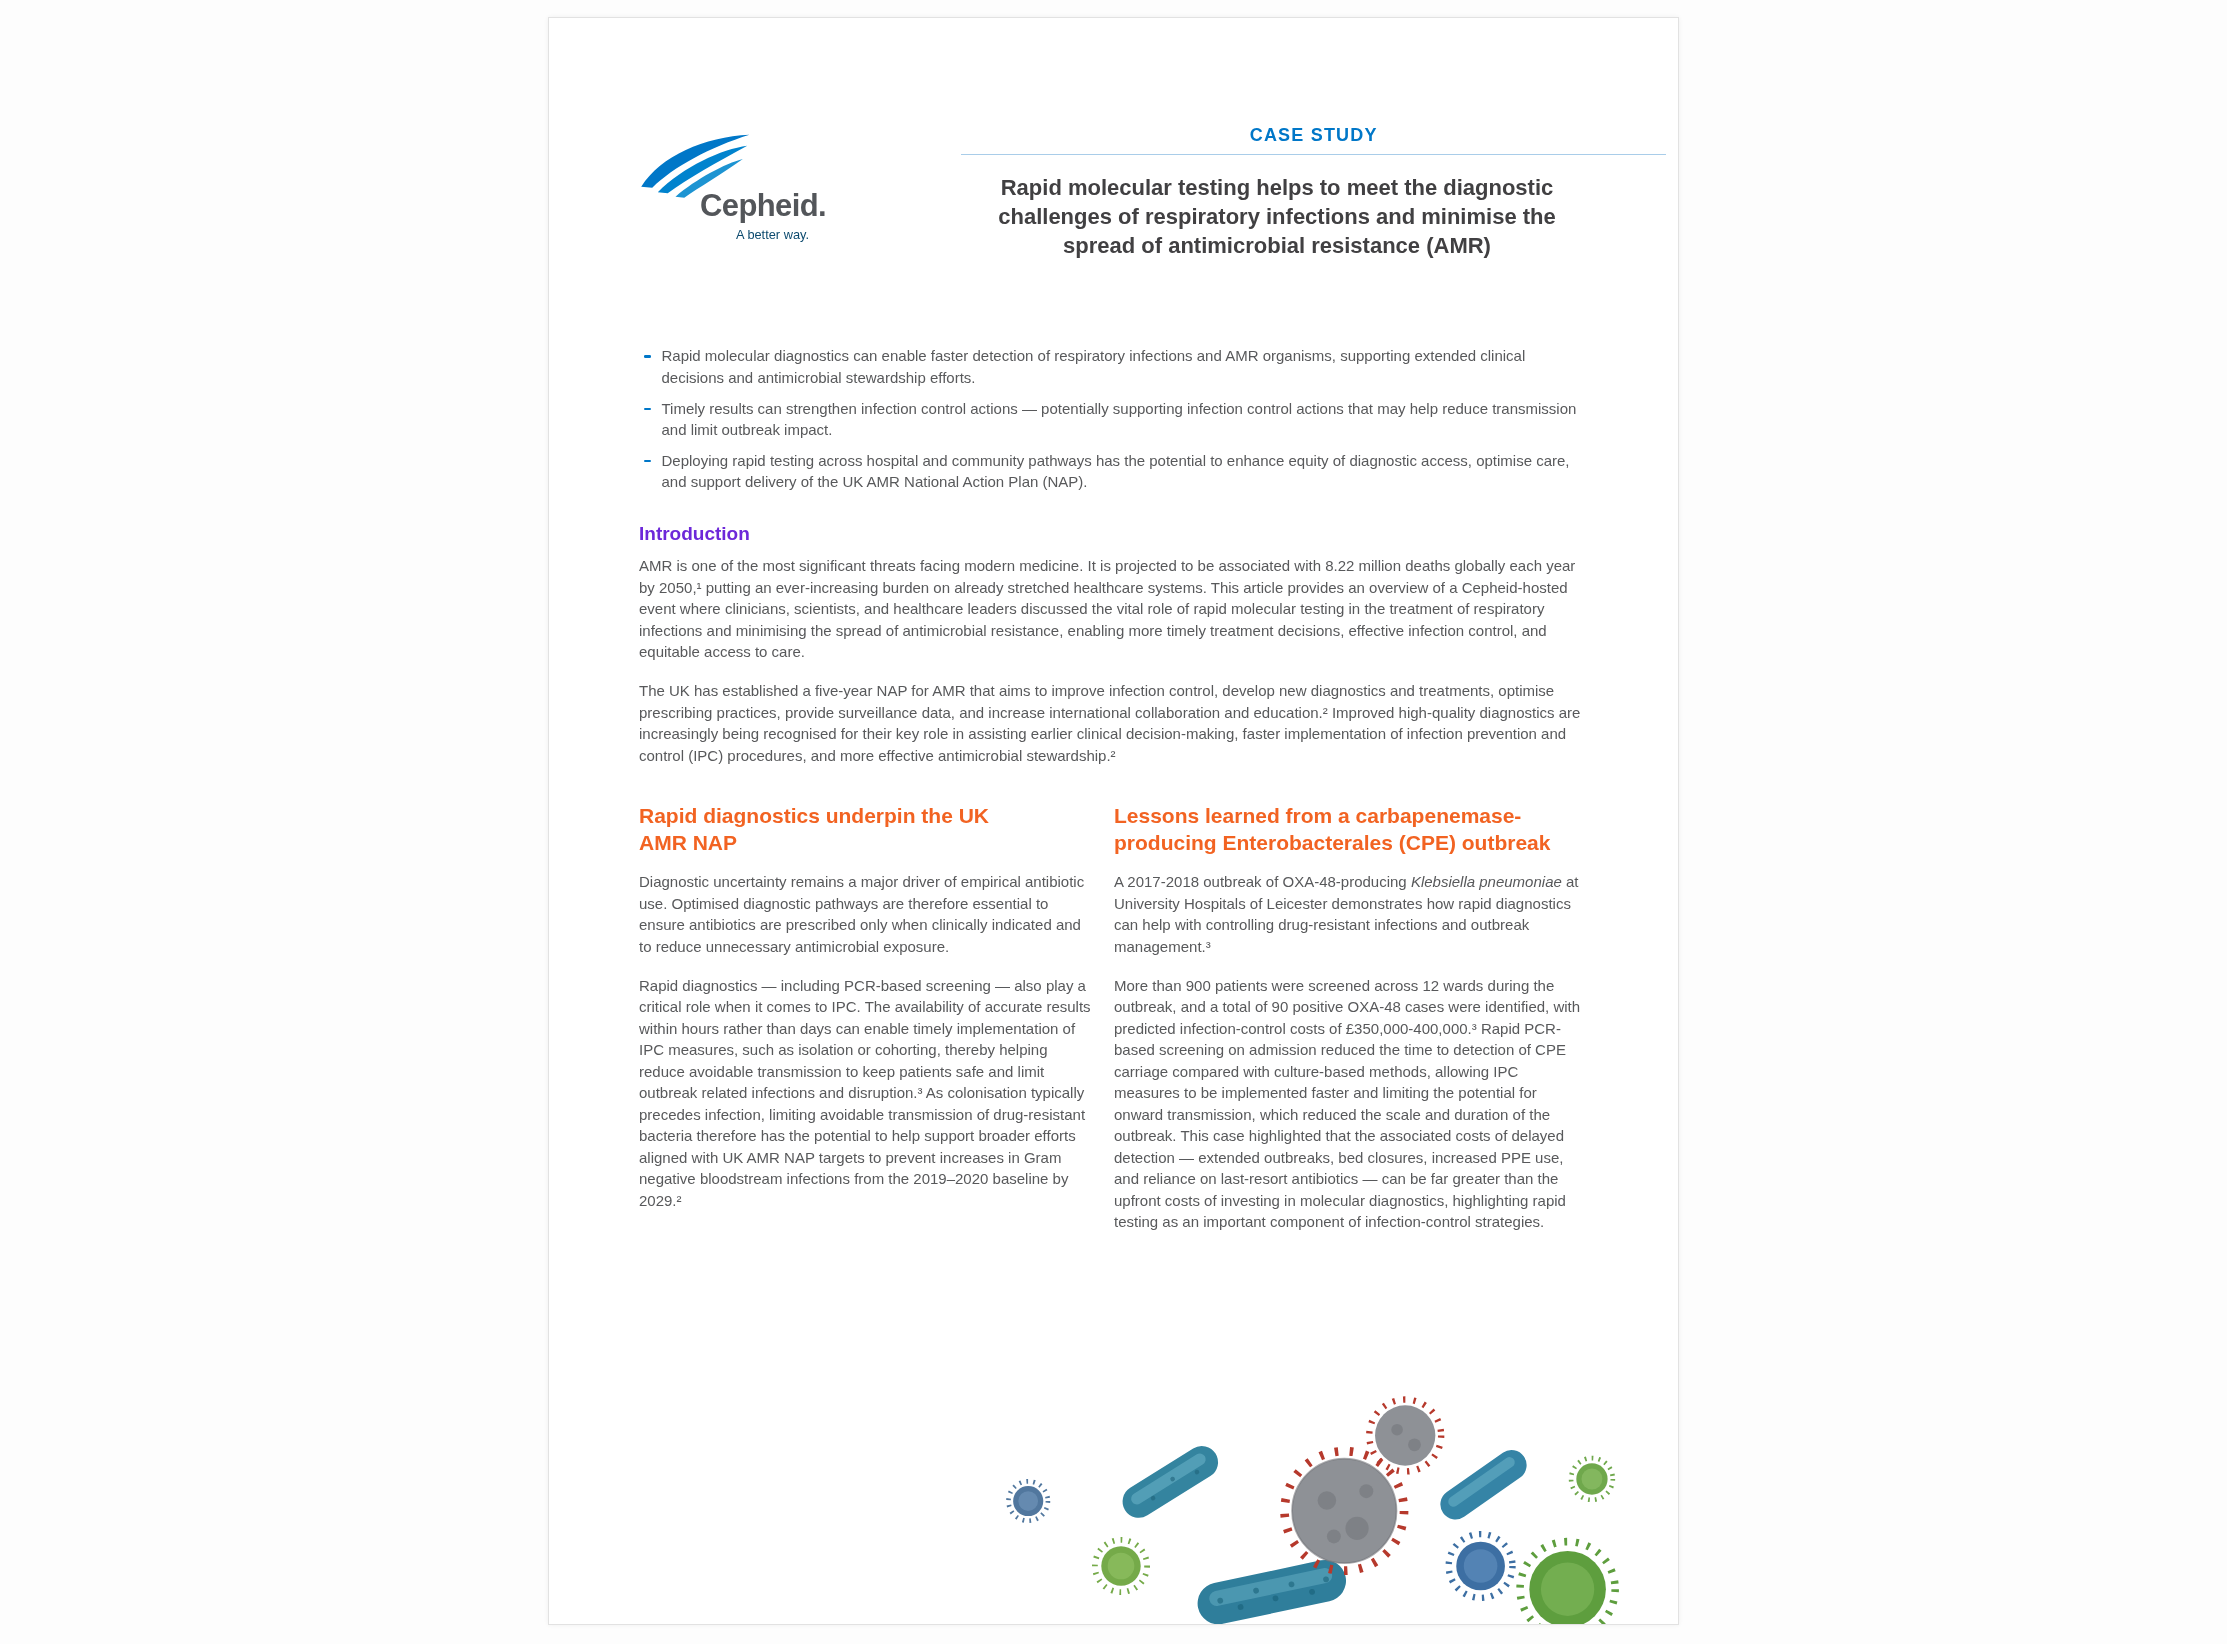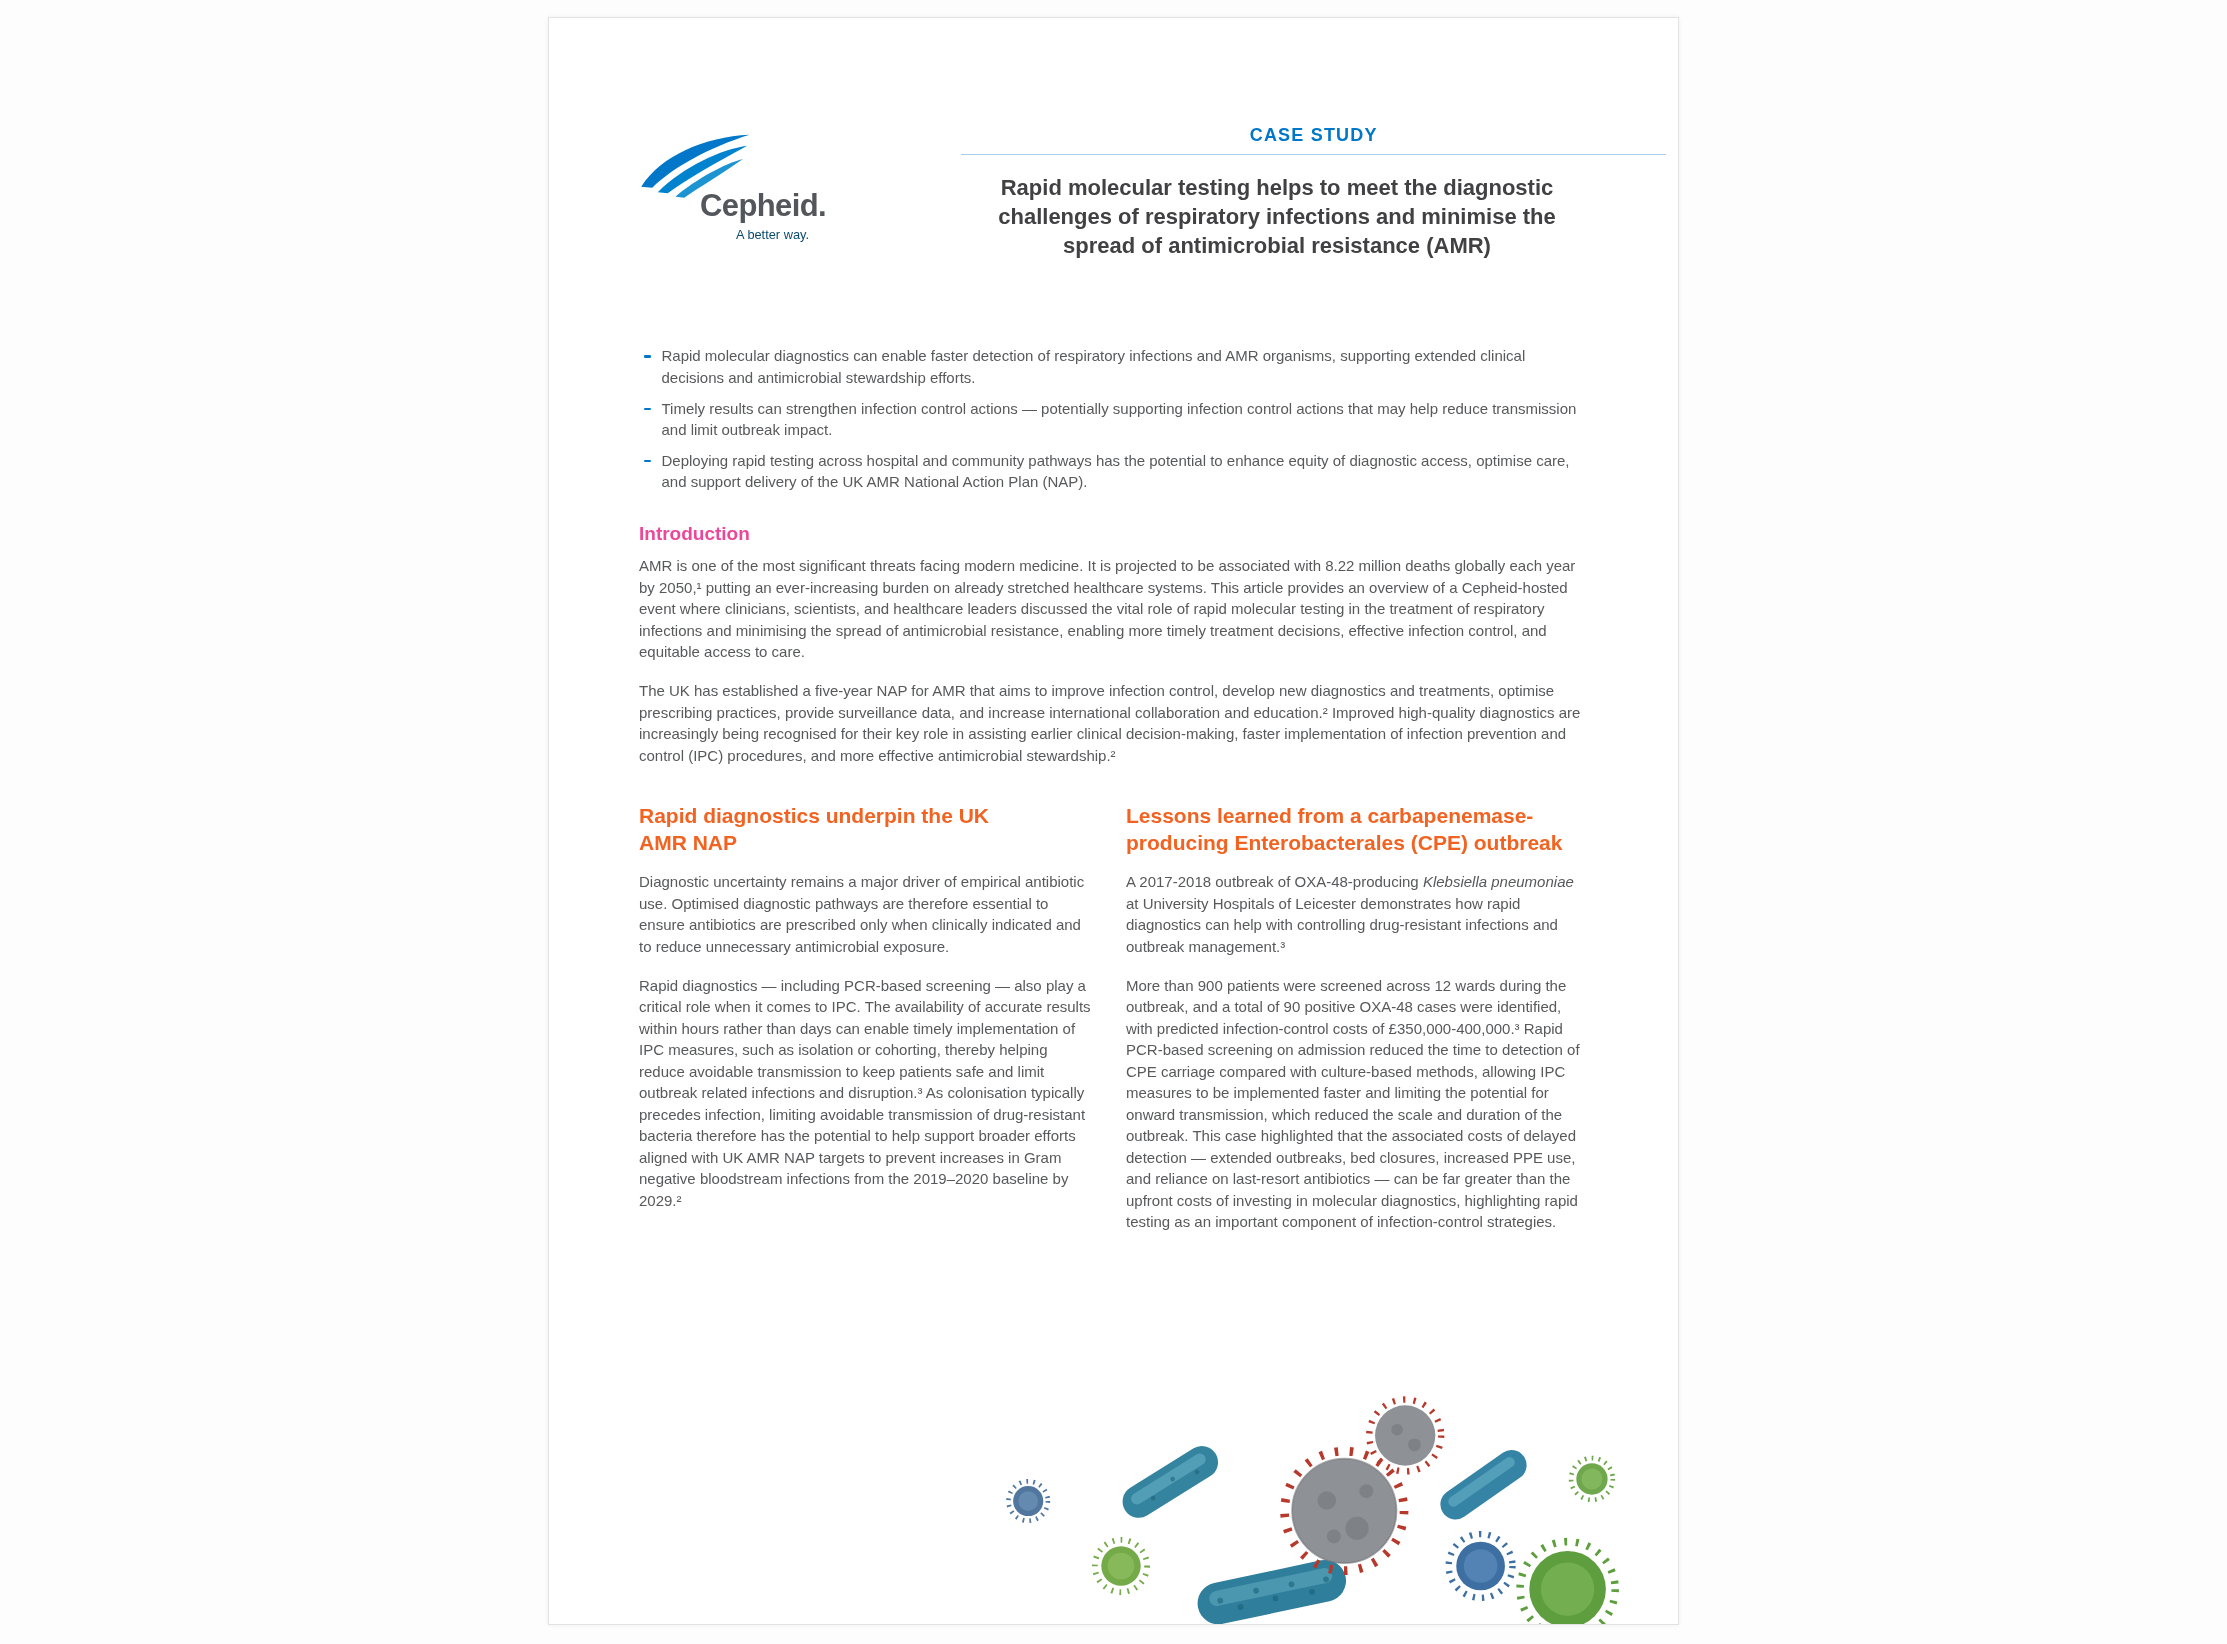--- a/index.html
+++ b/index.html
@@ -104,29 +104,29 @@
     background: #0077C8;
     margin: 10px 10.4px 0 4.6px;
   }
   .key-point .body-text { flex: 1; }
 
   .section-heading-green {
     margin-top: 30px;
     margin-bottom: 10.4px;
     font-size: 19px;
     font-weight: 700;
-    color: #ec4899;
+    color: #6d28d9;
   }
   .para { margin: 0 0 17.4px 0; }
 
   .cols {
     display: flex;
     margin-top: 36px;
   }
-  .col-left  { width: 455px; flex: none; margin-right: 32px; }
+  .col-left  { width: 455px; flex: none; margin-right: 20px; }
   .col-right { flex: 1; }
   .section-heading-orange {
     font-size: 21px;
     line-height: 27px;
     font-weight: 700;
     color: #F26322;
     margin-bottom: 15px;
   }
   .col-left .section-heading-orange { max-width: 371px; }
   .italic { font-style: italic; }

